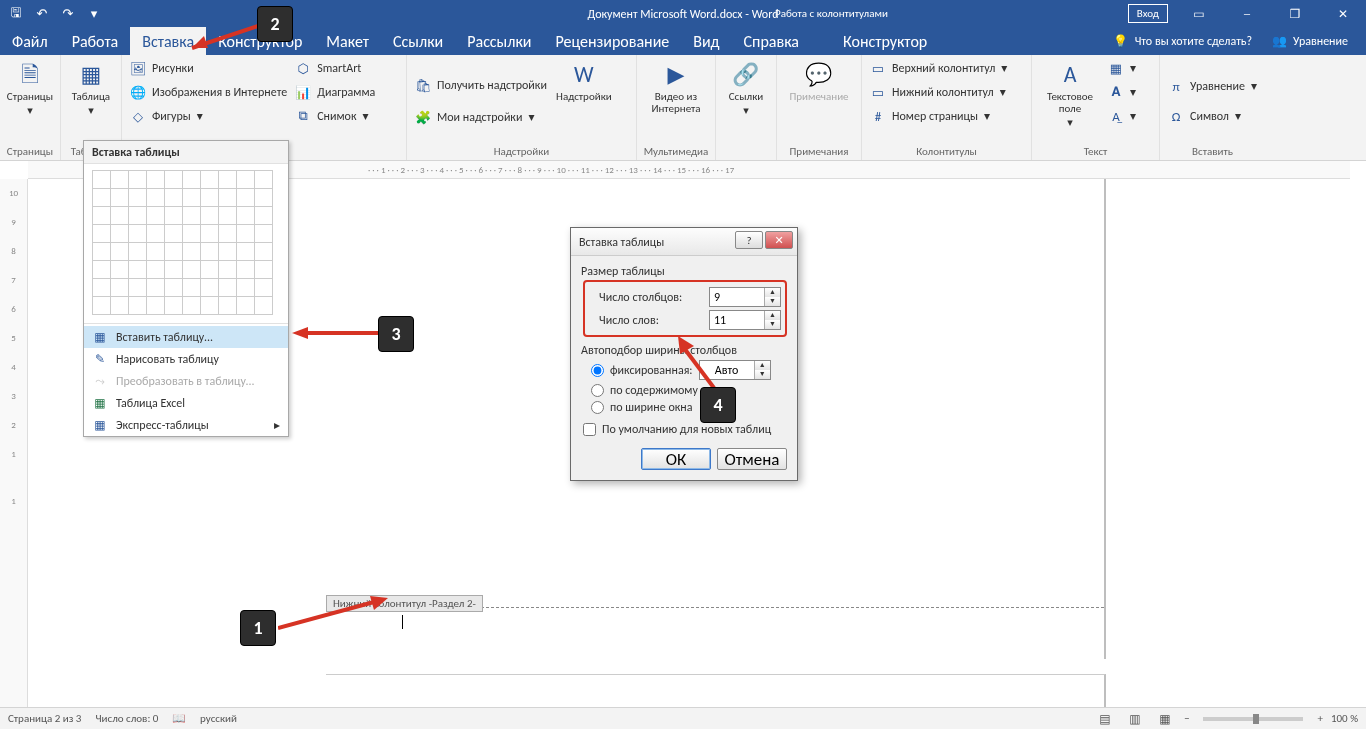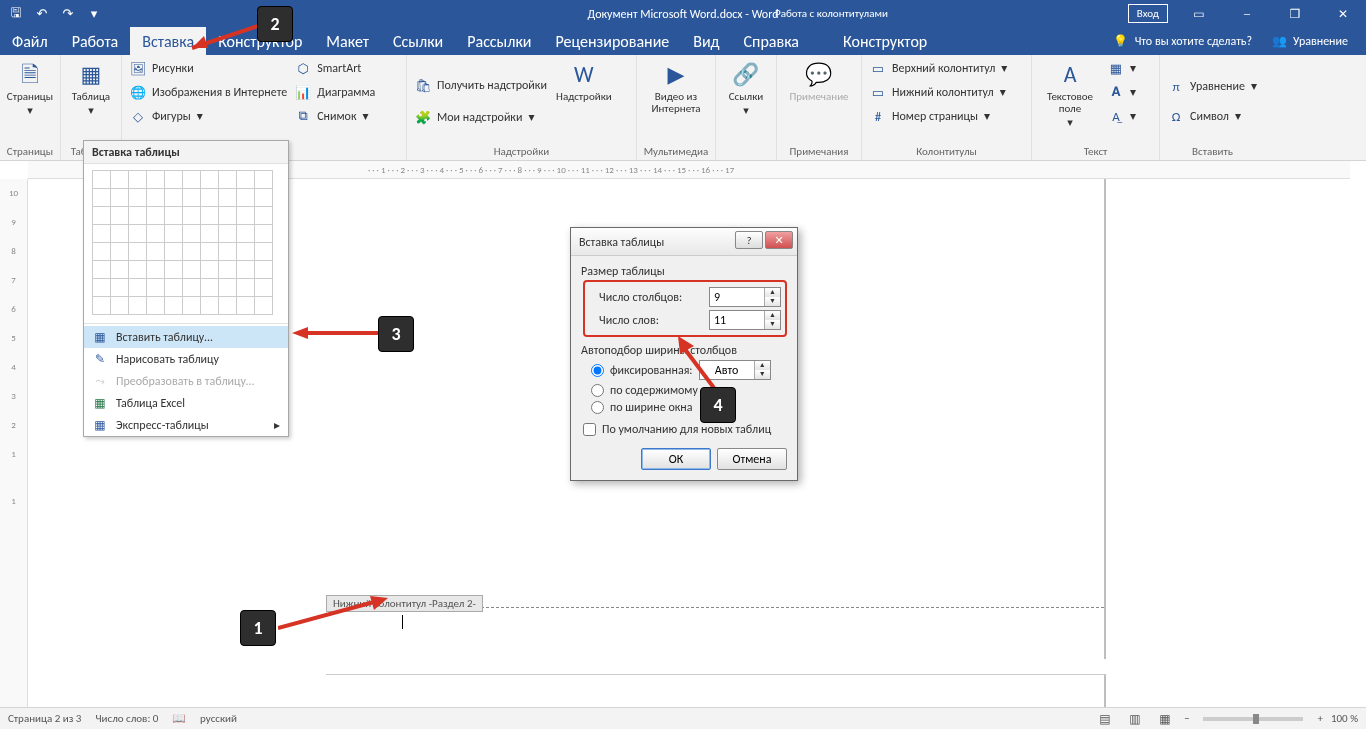--- a/index.html
+++ b/index.html
@@ -68,21 +68,21 @@
 .frow label { flex:1; }
 .spin { display:flex; border:1px solid #888; width:72px; height:20px; background:#fff; }
 .spin input { border:none; width:54px; padding:0 4px; font-size:12px; outline:none; }
 .spin-btns { width:16px; display:flex; flex-direction:column; border-left:1px solid #aaa; }
 .spin-btns div { flex:1; font-size:7px; text-align:center; line-height:8px; background:linear-gradient(#fff,#e4e4e4); }
 .redbox { border:2px solid #d63324; border-radius:4px; padding:2px 4px; margin:2px 0 6px 2px; }
 .radio { display:flex; align-items:center; gap:6px; margin:3px 0 3px 10px; }
 .radio input { margin:0;text-align:center; }
 .chk { display:flex; align-items:center; gap:6px; margin:8px 0 8px 2px; }
 .dlg-btns { display:flex; justify-content:flex-end; gap:6px; padding-top:4px; }
-.dlg-btns button { width:70px; height:22px; border:1px solid #888; background:linear-gradient(#fff,#e2e2e2); font-size:12px; border-radius:2px; }
+.dlg-btns button { width:70px; height:22px; border:1px solid #888; background:linear-gradient(#fff,#e2e2e2); font-size:17px; border-radius:2px; }
 .dlg-btns button.primary { border:1px solid #3e78c9; box-shadow:0 0 0 1px #8db9e8 inset; }
 
 
 .call { position:absolute; width:36px; height:36px; background:#2e2e2e; border:1px solid #000; border-radius:4px; display:flex; align-items:center; justify-content:center; color:#fff; font-size:18px; font-weight:bold; z-index:90; }
 .arrow { position:absolute; z-index:89; pointer-events:none; }
 
 
 .status { position:absolute; bottom:0; left:0; right:0; height:22px; background:#f3f3f3; border-top:1px solid #d4d4d4; display:flex; align-items:center; font-size:11px; color:#555; padding:0 8px; gap:14px; }
 .status .right { margin-left:auto; display:flex; align-items:center; gap:8px; }
 .viewbtn { width:22px; text-align:center; font-size:12px; }

